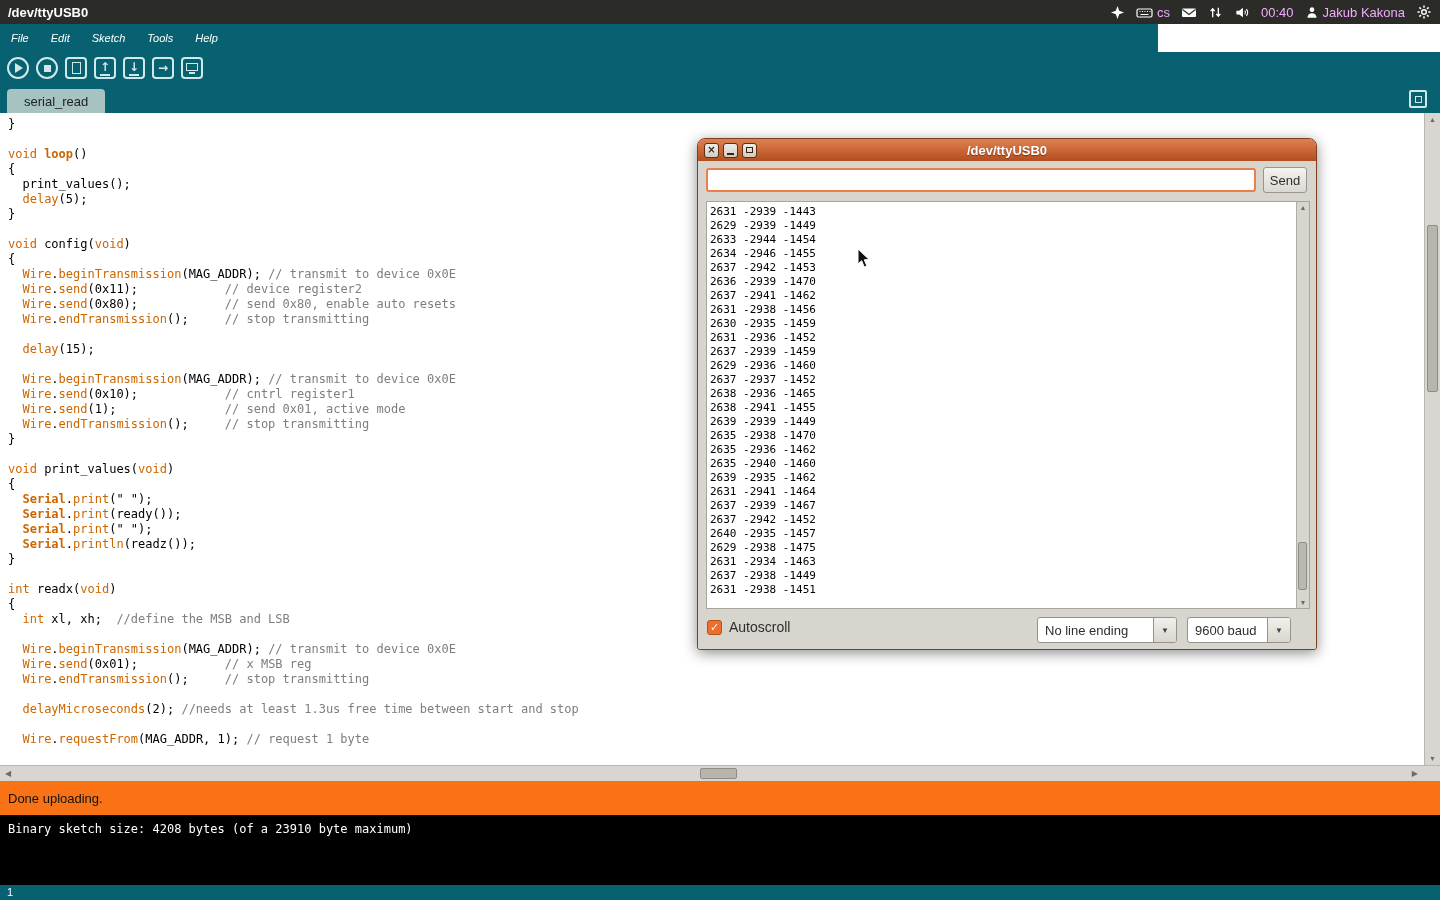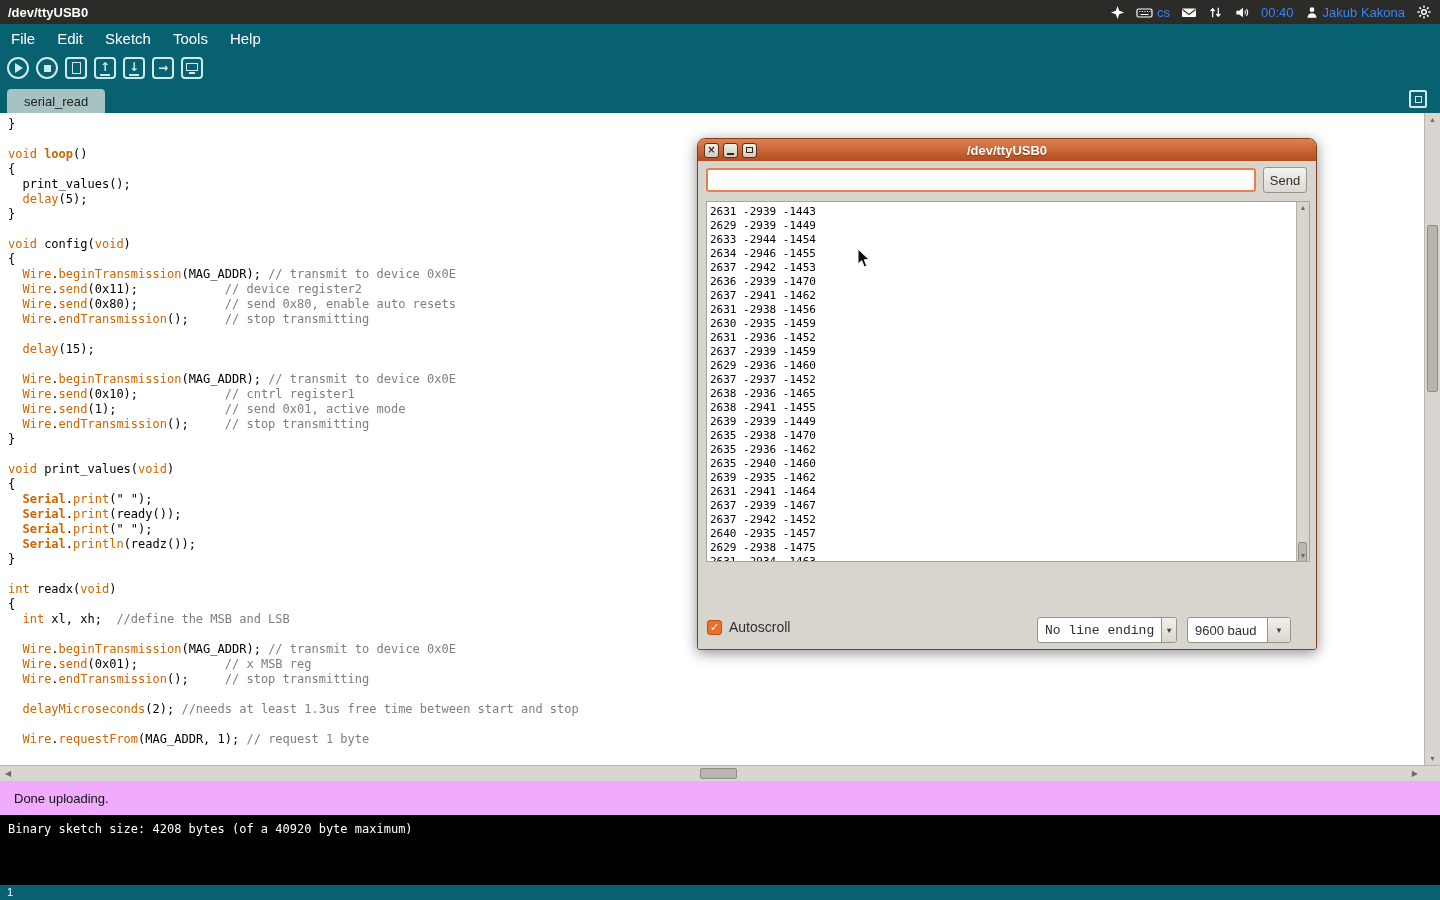--- a/index.html
+++ b/index.html
@@ -5,25 +5,25 @@
   html,body{margin:0;padding:0;background:#555;}
   .screen{position:relative;width:1440px;height:900px;overflow:hidden;background:#fff;
           font-family:"Liberation Sans",sans-serif;}
 
   
   .topbar{position:absolute;left:0;top:0;width:1440px;height:24px;background:#2B2B28;
           color:#fff;display:flex;align-items:center;padding:0 8px;box-sizing:border-box;}
   .topbar .wintitle{font-size:13px;font-weight:bold;}
   .tray{margin-left:auto;display:flex;align-items:center;gap:11px;font-size:13px;}
   .tray svg{display:block;}
-  .tray .txt{color:#3b82f6;}
-
-  
-  .menubar{position:absolute;left:0;top:24px;width:1440px;height:28px;background:#086170;
-           display:flex;align-items:center;color:#fff;font-size:15px;}
+  .tray .txt{color:#f0abfc;}
+
+  
+  .menubar{position:absolute;left:0;top:24px;width:1158px;height:28px;background:#086170;
+           display:flex;align-items:center;color:#fff;font-size:11px;font-style:italic;}
   .menubar .mitem{padding:4px 11px;cursor:default;}
   .toolbar{position:absolute;left:0;top:52px;width:1440px;height:32px;background:#086170;
            display:flex;align-items:center;gap:7px;padding-left:7px;box-sizing:border-box;}
   .tbtn{width:22px;height:22px;border:2px solid #CFE9E9;border-radius:4px;box-sizing:border-box;
         display:flex;align-items:center;justify-content:center;flex-direction:column;}
   .tbtn.round{border-radius:50%;}
   .ic-verify{width:0;height:0;border-left:8px solid #CFE9E9;border-top:5px solid transparent;
              border-bottom:5px solid transparent;margin-left:2px;}
   .ic-stop{width:7px;height:7px;background:#CFE9E9;}
   .ic-new{width:9px;height:12px;border:1.5px solid #CFE9E9;box-sizing:border-box;}
@@ -54,22 +54,22 @@
   .vscroll .thumb{position:absolute;left:2px;top:112px;width:11px;height:167px;background:#B8B4AE;
                   border:1px solid #8F8B85;border-radius:2px;box-sizing:border-box;}
   .sarrow{position:absolute;width:100%;text-align:center;font-size:7px;color:#6E6A64;}
   .hscroll{position:absolute;left:0;top:765px;width:1440px;height:16px;background:#D9D5D0;
            border-top:1px solid #B9B5AF;box-sizing:border-box;}
   .hscroll .thumb{position:absolute;left:700px;top:2px;width:37px;height:11px;background:#B8B4AE;
                   border:1px solid #8F8B85;border-radius:2px;box-sizing:border-box;}
   .hsarrow{position:absolute;top:3px;font-size:8px;color:#6E6A64;}
 
   
-  .statusbar{position:absolute;left:0;top:781px;width:1440px;height:34px;background:#f0abfc;
-             color:#111;font-size:13px;display:flex;align-items:center;padding-left:14px;box-sizing:border-box;}
+  .statusbar{position:absolute;left:0;top:781px;width:1440px;height:34px;background:#f97316;
+             color:#111;font-size:13px;display:flex;align-items:center;padding-left:8px;box-sizing:border-box;}
   .console{position:absolute;left:0;top:815px;width:1440px;height:70px;background:#000;color:#fff;
            font-family:"DejaVu Sans Mono",monospace;font-size:12px;padding:7px 8px;box-sizing:border-box;}
   .footerline{position:absolute;left:0;top:885px;width:1440px;height:15px;background:#086170;
               color:#fff;font-size:11px;line-height:15px;padding-left:7px;box-sizing:border-box;}
 
   
   .swin{position:absolute;left:697px;top:138px;width:620px;height:512px;z-index:50;
         border:1px solid #7E4120;border-radius:8px 8px 3px 3px;box-shadow:0 3px 14px rgba(0,0,0,.45);
         box-sizing:border-box;background:#D8D4CE;}
   .stitle{height:22px;background:linear-gradient(#E08052,#B34E1D);border-radius:7px 7px 0 0;
@@ -83,41 +83,41 @@
   .wbtn .minbar{position:absolute;bottom:2px;left:3px;width:7px;height:2px;background:#3A2210;}
   .wbtn .maxbox{width:7px;height:6px;border:1.5px solid #3A2210;box-sizing:border-box;}
 
   .scontent{position:absolute;left:0;top:22px;right:0;bottom:0;background:#D8D4CE;border-radius:0 0 2px 2px;}
   .sinput{position:absolute;left:8px;top:7px;width:550px;height:24px;background:#fff;
           border:2px solid #E9804B;border-radius:3px;box-sizing:border-box;font-size:13px;padding:0 4px;outline:none;
           font-family:"Liberation Sans",sans-serif;}
   .sendbtn{position:absolute;right:9px;top:6px;width:44px;height:26px;
            background:linear-gradient(#F5F3F0,#DCD8D1);border:1px solid #98948E;border-radius:3px;
            box-sizing:border-box;font-size:13px;color:#2F2F2F;display:flex;align-items:center;justify-content:center;}
-  .soutput{position:absolute;left:8px;top:40px;width:604px;height:361px;background:#fff;
+  .soutput{position:absolute;left:8px;top:40px;width:604px;height:408px;background:#fff;
            border:1px solid #A8A49E;box-sizing:border-box;overflow:hidden;}
   .soutput .lines{position:absolute;left:3px;top:3px;font-family:"DejaVu Sans Mono",monospace;
                   font-size:11px;line-height:14px;color:#000;}
   .soutput .line{white-space:pre;height:14px;}
   .sscroll{position:absolute;right:0;top:0;width:13px;height:100%;background:#D8D4CE;
            border-left:1px solid #B0ACA6;box-sizing:border-box;}
   .sscroll .thumb{position:absolute;left:1px;top:340px;width:9px;height:48px;background:#BBB7B1;
                   border:1px solid #908C86;border-radius:2px;box-sizing:border-box;}
   .sbottom{position:absolute;left:0;right:0;top:455px;height:30px;}
   .chkrow{position:absolute;left:9px;top:3px;display:flex;align-items:center;gap:7px;}
   .chk{width:15px;height:15px;background:#EE6E2D;border:1px solid #B65415;border-radius:3px;
        box-sizing:border-box;color:#fff;font:bold 11px/13px "DejaVu Sans",sans-serif;text-align:center;}
   .chklabel{font-size:14px;color:#2F2F2F;}
   .combo{position:absolute;top:1px;height:26px;background:#fff;border:1px solid #96928C;
          border-radius:3px;display:flex;box-sizing:border-box;}
   .combo .ctxt{flex:1;font-size:13px;color:#2F2F2F;padding:0 7px;display:flex;align-items:center;white-space:nowrap;}
   .combo .cbtn{width:22px;border-left:1px solid #96928C;background:linear-gradient(#F2F0EC,#DAD6CF);
                display:flex;align-items:center;justify-content:center;border-radius:0 2px 2px 0;}
   .combo .cbtn span{font-size:8px;color:#444;}
-  .combo.lineend{left:339px;width:140px;font-family:Liberation Mono, monospace;}
+  .combo.lineend{left:339px;width:140px;}
   .combo.baud{left:489px;width:104px;}
 
   .cursor{position:absolute;left:857px;top:248px;z-index:100;pointer-events:none;}
 </style>
 </head>
 <body>
 
 <div class="screen">
 
   <div class="topbar">
@@ -275,21 +275,21 @@
     <div class="hsarrow" style="left:5px">◀</div>
     <div class="thumb"></div>
     <div class="hsarrow" style="right:22px">▶</div>
   </div>
 
   <div class="statusbar">
     <span>Done uploading.</span>
   </div>
 
   <div class="console">
-    <span>Binary sketch size: 4208 bytes (of a 40920 byte maximum)</span>
+    <span>Binary sketch size: 4208 bytes (of a 23910 byte maximum)</span>
   </div>
 
   <div class="footerline">
     <span>1</span>
   </div>
 
   <div class="swin">
     <div class="stitle">
       <div class="title">/dev/ttyUSB0</div>
       <div class="winbtns">

